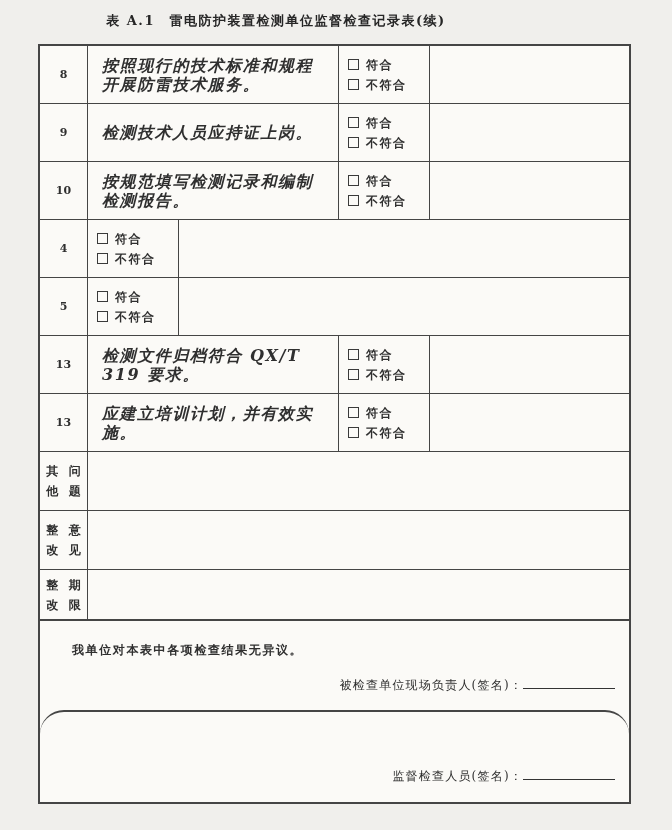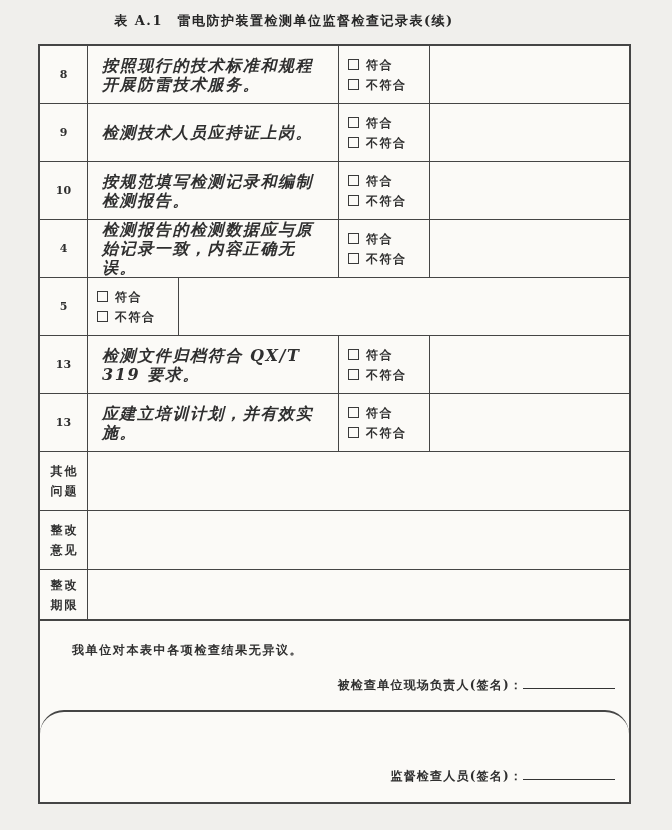--- a/index.html
+++ b/index.html
@@ -5,21 +5,21 @@
   html,body{margin:0;padding:0;}
   body{
     width:672px;height:830px;
     background:#f0efec;
     font-family:"DejaVu Serif","Liberation Serif",serif;
     color:#2f2f2f;
     position:relative;
     overflow:hidden;
   }
   .doc-title{
-    position:absolute;top:12px;left:12px;width:544px;
+    position:absolute;top:12px;left:4px;width:544px;
     text-align:center;
     font-size:13px;font-weight:700;letter-spacing:1.5px;
     color:#262626;
   }
   .form-table{
     position:absolute;left:38px;top:44px;width:593px;
     box-sizing:border-box;
     border:2px solid #454545;
     background:#fbfaf7;
   }
@@ -53,36 +53,37 @@
   .cb-box{
     display:inline-block;width:9px;height:9px;
     border:1.5px solid #3a3a3a;background:#fbfaf7;
     margin-right:7px;flex:0 0 auto;
   }
   .c-blank{width:200px;flex:0 0 200px;}
   .section-row{height:58px;}
   .section-row.short{height:49px;}
   .c-label{
     width:47px;flex:0 0 47px;
-    display:flex;flex-direction:column;align-items:center;justify-content:center;
+    display:flex;flex-direction:row;align-items:center;justify-content:center;
     font-size:12px;font-weight:600;letter-spacing:2px;line-height:20px;
     padding-left:2px;
+    text-align:center;
   }
   .c-rest{flex:1;}
   .decl-row{border-top:2px solid #454545;}
   .c-full{flex:1;border-left:none;padding:0 14px 0 32px;}
   .decl-1{height:89px;}
   .decl-2{height:90px;border-radius:24px;}
   .decl-text{
     padding-top:21px;
     font-size:12px;font-weight:600;letter-spacing:1.6px;
   }
   .sign-line{
     text-align:right;
-    font-size:12px;font-weight:700;letter-spacing:1.2px;
+    font-size:12px;font-weight:400;letter-spacing:1.2px;
   }
   .decl-1 .sign-line{margin-top:17px;}
   .decl-2 .sign-line{padding-top:55px;}
   .u-line{
     display:inline-block;width:92px;height:12px;
     border-bottom:1.5px solid #333;
     vertical-align:baseline;
   }
 </style>
 </head>
@@ -135,21 +136,20 @@
       <div class="cb-line">
         <span class="cb-box"></span>
         <span>不符合</span>
       </div>
     </div>
     <div class="cell c-blank"></div>
   </div>
 
   <div class="row item-row">
     <div class="cell c-num">4</div>
-    <div class="cell c-desc">检测报告的检测数据应与原始记录一致，内容正确无误。</div>
     <div class="cell c-check">
       <div class="cb-line">
         <span class="cb-box"></span>
         <span>符合</span>
       </div>
       <div class="cb-line">
         <span class="cb-box"></span>
         <span>不符合</span>
       </div>
     </div>

